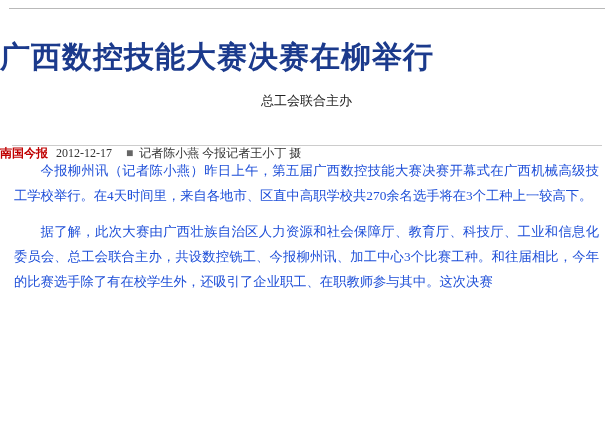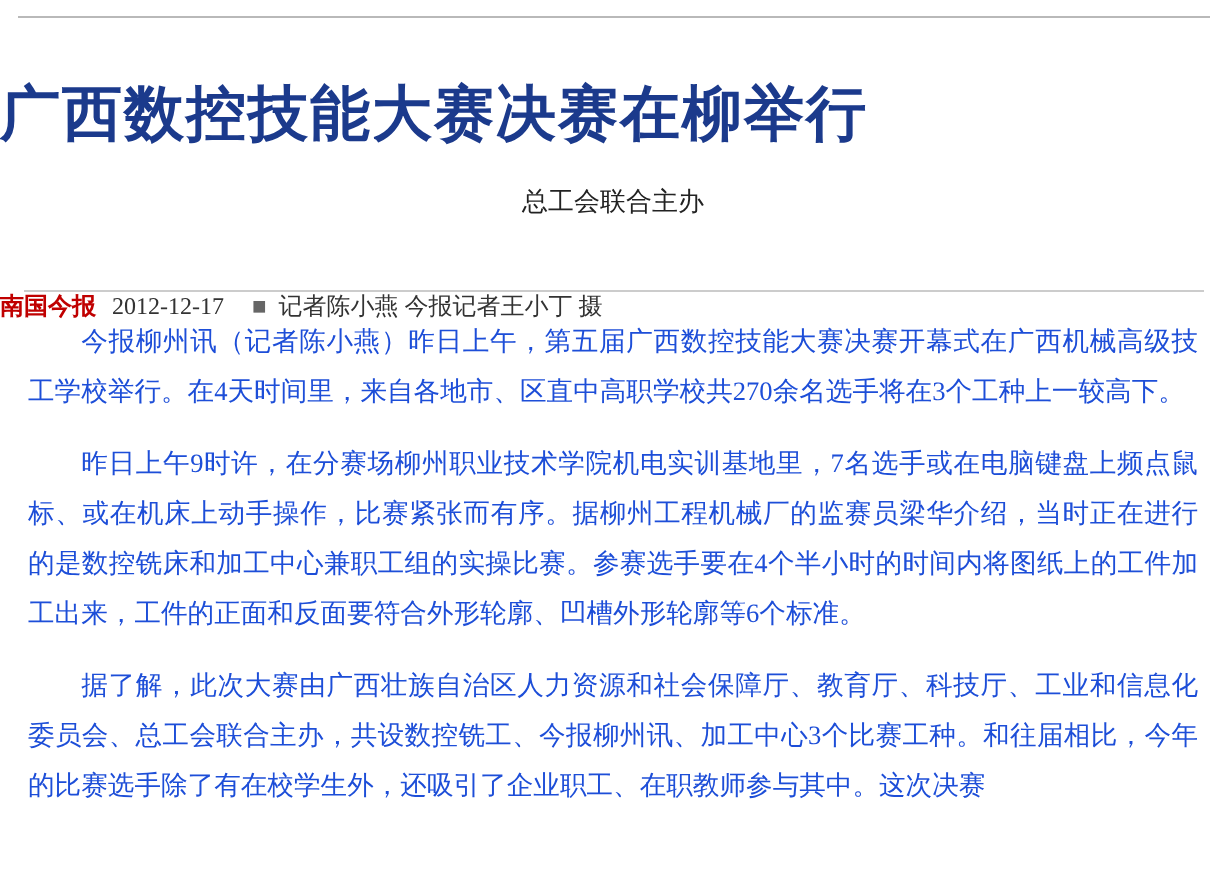--- a/index.html
+++ b/index.html
@@ -111,17 +111,16 @@
   <div class="subhead">总工会联合主办</div>
 
   <div class="byline">
     <span class="source">南国今报</span><span class="date">2012-12-17</span><span class="sep">■</span><span class="authors">记者陈小燕 今报记者王小丁 摄</span>
   </div>
 
   <div class="divider"></div>
 
   <div class="article">
     <p>今报柳州讯（记者陈小燕）昨日上午，第五届广西数控技能大赛决赛开幕式在广西机械高级技工学校举行。在4天时间里，来自各地市、区直中高职学校共270余名选手将在3个工种上一较高下。</p>
-    <p>昨日上午9时许，在分赛场柳州职业技术学院机电实训基地里，7名选手或在电脑键盘上频点鼠标、或在机床上动手操作，比赛紧张而有序。据柳州工程机械厂的监赛员梁华介绍，当时正在进行的是数控铣床和加工中心兼职工组的实操比赛。参赛选手要在4个半小时的时间内将图纸上的工件加工出来，工件的正面和反面要符合外形轮廓、凹槽外形轮廓等6个标准。</p>
     <p>据了解，此次大赛由广西壮族自治区人力资源和社会保障厅、教育厅、科技厅、工业和信息化委员会、总工会联合主办，共设数控铣工、今报柳州讯、加工中心3个比赛工种。和往届相比，今年的比赛选手除了有在校学生外，还吸引了企业职工、在职教师参与其中。这次决赛</p>
   </div>
 
 </div>
 
 </body></html>

